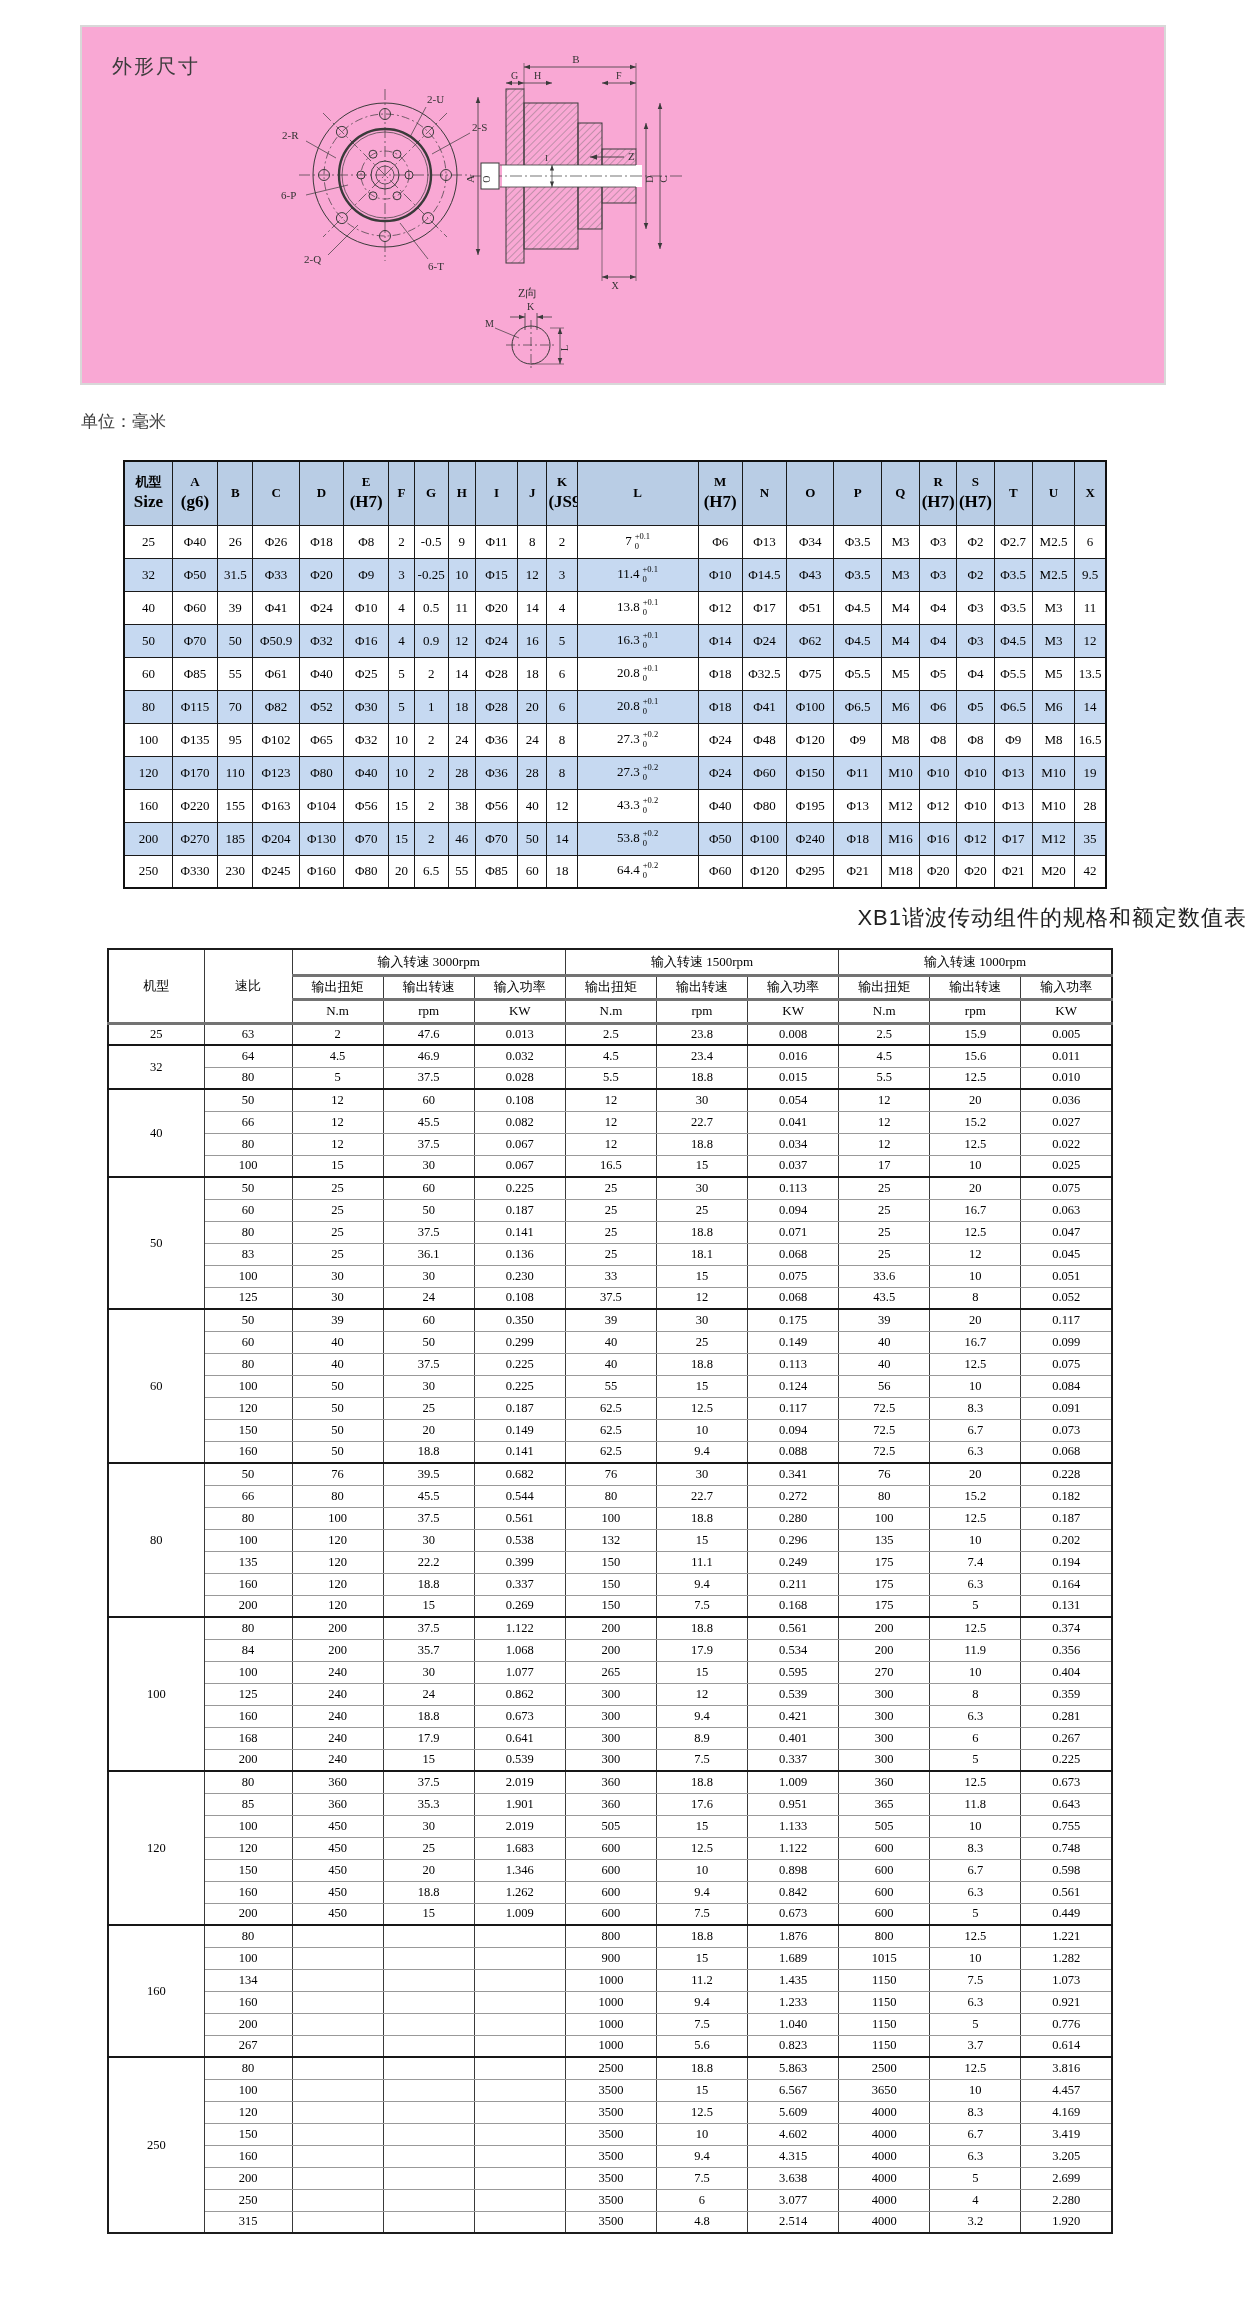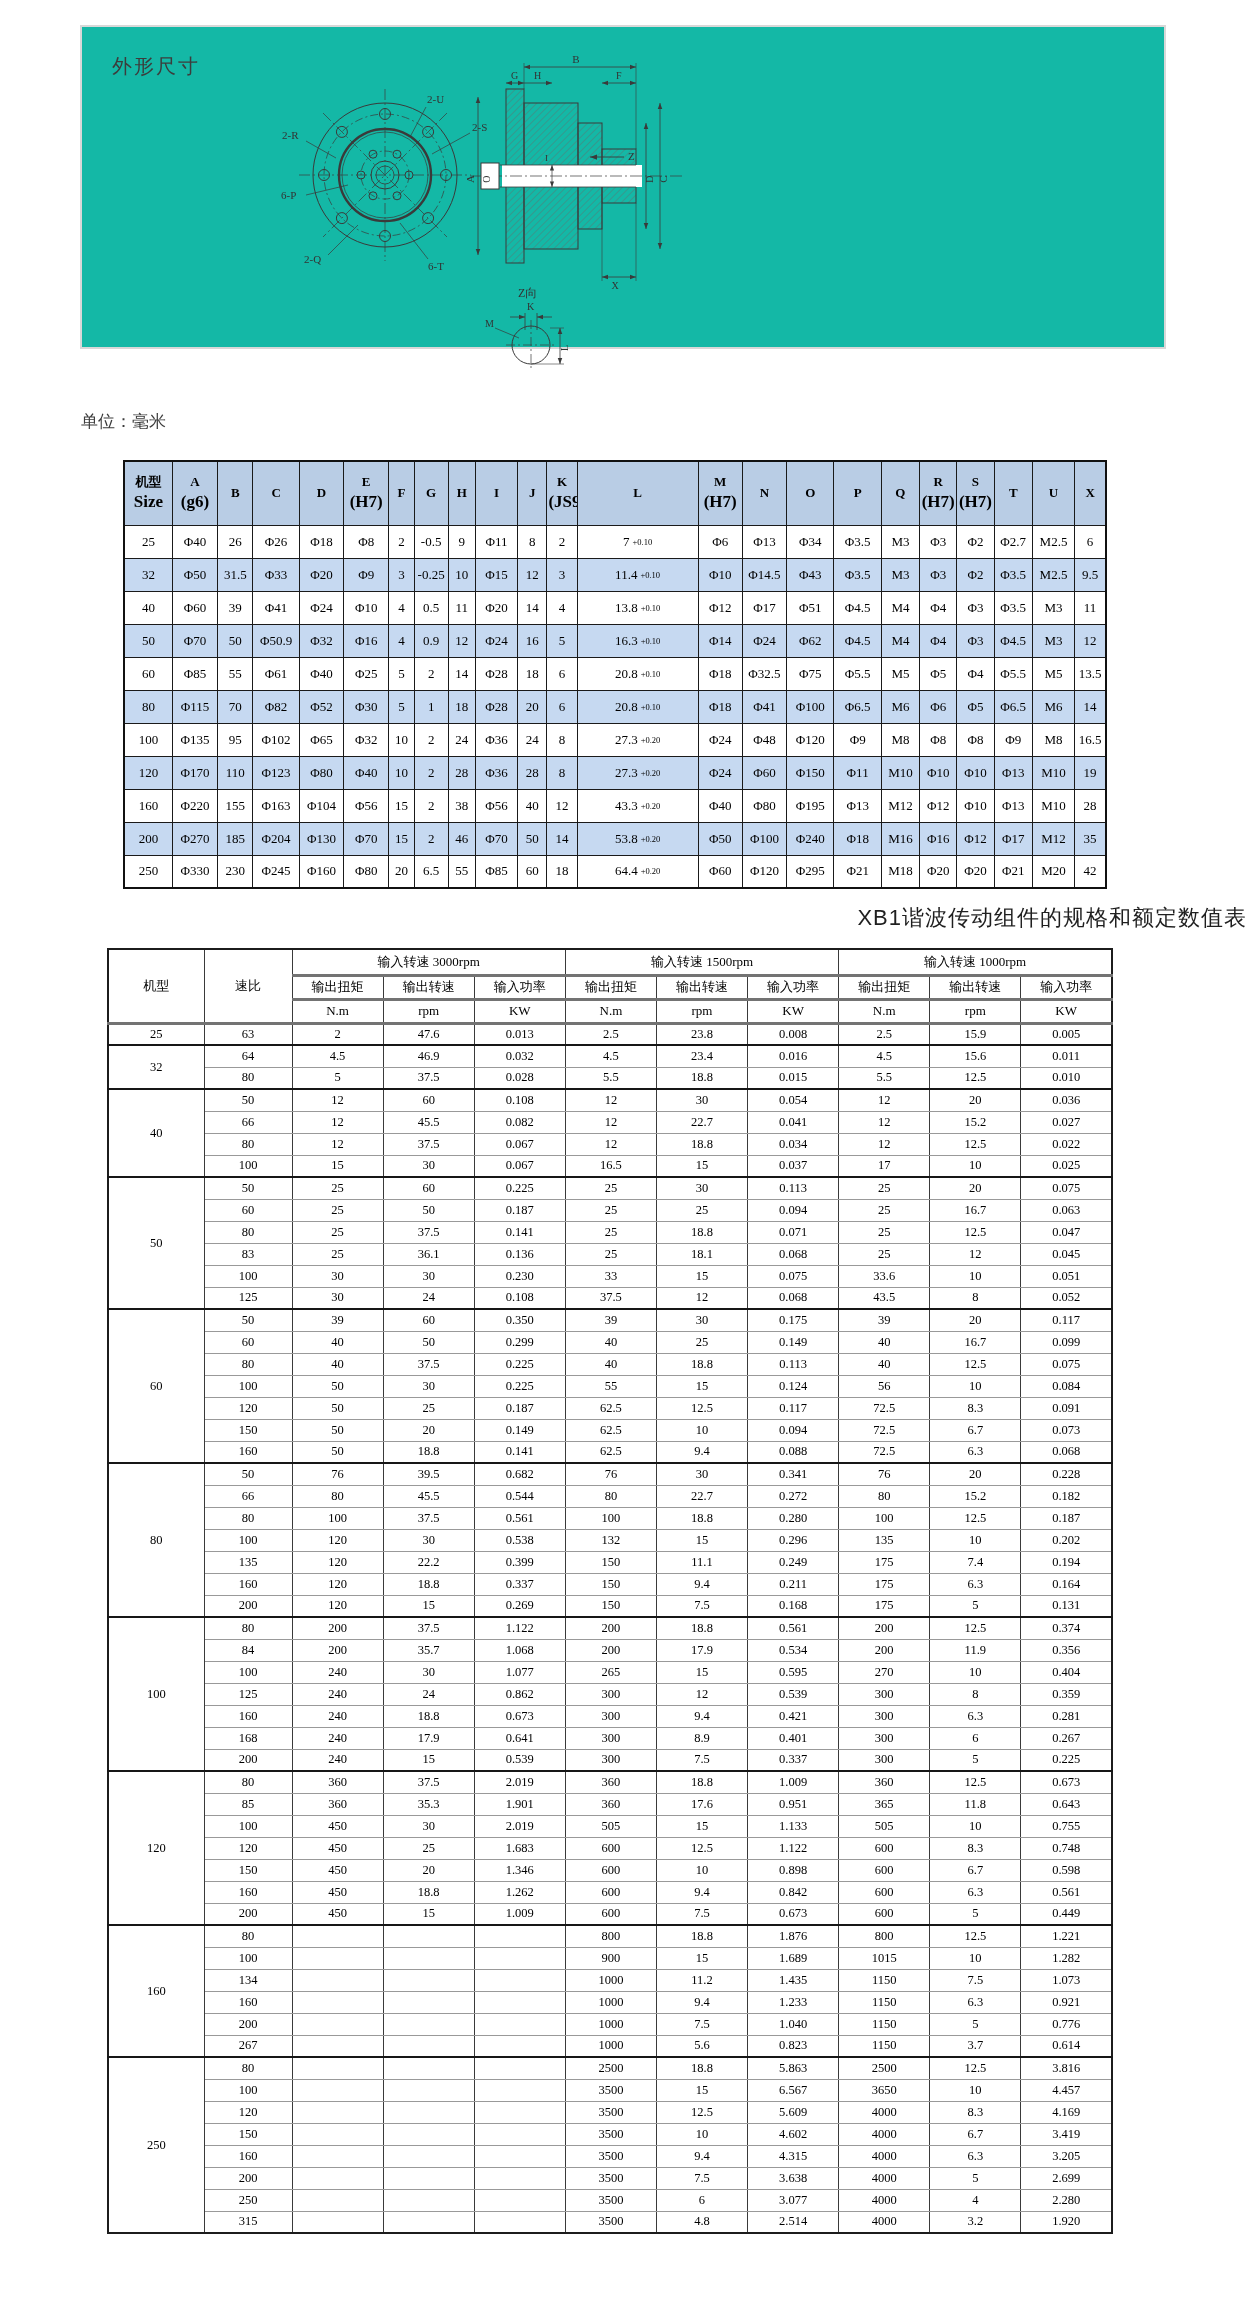--- a/index.html
+++ b/index.html
@@ -1,34 +1,34 @@
 <!DOCTYPE html>
 <html><head>
 <meta charset="utf-8">
 <style>
   *{margin:0;padding:0;box-sizing:border-box}
   html,body{width:1247px;background:#ffffff}
   body{height:2300px;position:relative;font-family:"Liberation Serif",serif;color:#000;overflow:hidden}
 
   
-  .drawing-box{position:absolute;left:80px;top:25px;width:1086px;height:324px;border:2px solid #d8d8d8;background:#14b8a6}
+  .drawing-box{position:absolute;left:80px;top:25px;width:1086px;height:360px;border:2px solid #d8d8d8;background:#f9a8d4}
   .drawing-title{position:absolute;left:30px;top:26px;font-family:"Liberation Sans",sans-serif;font-size:20px;color:#3c3c3c;letter-spacing:2px}
   .drawing-svg{position:absolute;left:0;top:0}
   .drawing-svg text{font-family:"Liberation Serif",serif;fill:#333;stroke:none}
 
   .unit-label{position:absolute;left:81px;top:410px;font-family:"Liberation Sans",sans-serif;font-size:17px;color:#3c3c3c}
 
   
   table.dim-table{position:absolute;left:123px;top:460px;width:984px;border-collapse:collapse;table-layout:fixed;font-size:13px;border:2px solid #111}
   .dim-table th,.dim-table td{border:1px solid #1a1a1a;text-align:center;vertical-align:middle;padding:0 1px;overflow:hidden}
   .dim-table thead th{background:#b9cde5;height:64px;font-weight:bold;line-height:1.35}
   .dim-table thead .h2{font-size:17px}
   .dim-table td{height:33px;background:#fff}
   .dim-table tr.alt td{background:#c6d9f1}
-  .tol{display:inline-flex;flex-direction:row;font-size:8.5px;line-height:1.15;margin-left:3px;vertical-align:middle;text-align:left;font-weight:normal}
+  .tol{display:inline-flex;flex-direction:column;font-size:8.5px;line-height:1.15;margin-left:3px;vertical-align:middle;text-align:left;font-weight:normal}
 
   
   .spec-title{position:absolute;left:0;top:903px;width:1247px;text-align:right;font-family:"Liberation Sans",sans-serif;font-size:22px;color:#1f1f1f;letter-spacing:1px}
 
   
   table.spec-table{position:absolute;left:107px;top:948px;width:1006px;border-collapse:collapse;table-layout:fixed;font-size:12.5px;border:2px solid #1c1c1c}
   .spec-table th,.spec-table td{border-left:1px solid #3a3a3a;border-right:1px solid #3a3a3a;text-align:center;vertical-align:middle;padding:0 2px;overflow:hidden}
   .spec-table thead th{font-weight:normal;font-size:13px;border-bottom:3px solid #737373;border-top:1px solid #3a3a3a;height:24px}
   .spec-table thead tr:first-child th{height:26px}
   .spec-table td{height:22px;border-top:1px solid #999;border-bottom:1px solid #999}

